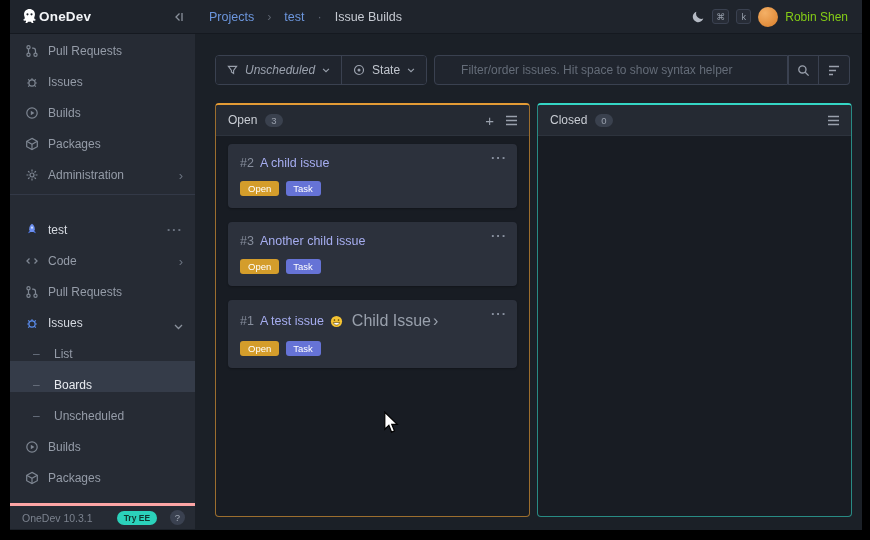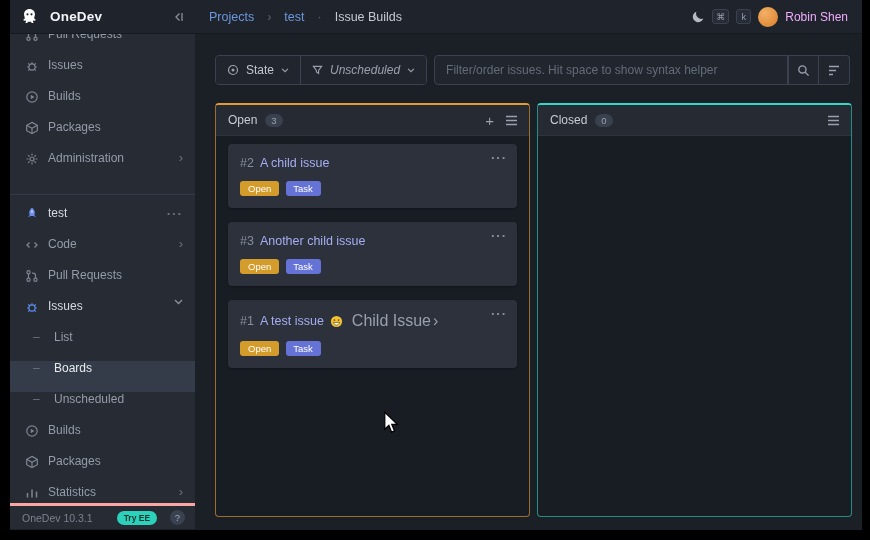--- a/index.html
+++ b/index.html
@@ -3,40 +3,40 @@
 <meta charset="utf-8">
 <style>
   * { box-sizing: border-box; margin: 0; padding: 0; }
   html, body { width: 870px; height: 540px; background: #000; overflow: hidden; }
   body { font-family: "Liberation Sans", "DejaVu Sans", sans-serif; font-size: 12px; color: #c6cad2; position: relative; }
 
   .app { position: absolute; left: 10px; top: 0; width: 852px; height: 530px; background: #1b2027; overflow: hidden; }
 
   
   .header { height: 34px; display: flex; align-items: center; background: #1f242c; border-bottom: 1px solid #151920; }
-  .h-left { flex: 0 0 185px; display: flex; align-items: center; gap: 11px; padding: 0 10px; }
+  .h-left { flex: 0 0 185px; display: flex; align-items: center; gap: 0; padding: 0 10px; }
   .brand { font-size: 13.5px; font-weight: 700; color: #f2f4f7; letter-spacing: .2px; }
   .collapse-btn { margin-left: auto; color: #8a919c; background: none; border: none; cursor: pointer; display: flex; }
   .h-crumbs { display: flex; align-items: center; gap: 13px; padding-left: 14px; font-size: 12.5px; text-align: right; }
   .crumb-link { color: #6c96dd; cursor: pointer; text-decoration: none; }
   .crumb-sep { color: #5d6470; }
   .crumb-page { color: #c6cad2; }
   .h-right { margin-left: auto; display: flex; align-items: center; gap: 7px; padding-right: 14px; }
   .icon-btn { background: none; border: none; color: #b4bac4; cursor: pointer; display: flex; align-items: center; }
   .keycap { min-width: 15px; height: 15px; padding: 0 3px; border: 1px solid #3a4150; border-radius: 3px; background: #272c36; color: #98a0ac; font-size: 9px; display: flex; align-items: center; justify-content: center; }
   .avatar { width: 20px; height: 20px; border-radius: 50%; background: radial-gradient(circle at 35% 30%, #f4b066, #d97e2a); position: relative; flex: none; }
-  .user-name { color: #f0abfc; font-size: 12px; }
+  .user-name { color: #84cc16; font-size: 12px; }
 
   
   .body-row { display: flex; height: 495px; }
 
   
   .sidebar { flex: 0 0 185px; background: #262b34; display: flex; flex-direction: column; overflow: hidden; }
   .nav { flex: 1; overflow: hidden; margin-top: -7px; }
-  .side-item { height: 31px; display: flex; align-items: flex-start; gap: 9px; padding: 0 12px 0 14px; color: #959ca8; cursor: pointer; font-size: 12px; }
+  .side-item { height: 31px; display: flex; align-items: flex-end; gap: 9px; padding: 0 12px 0 14px; color: #959ca8; cursor: pointer; font-size: 12px; }
   .side-item.active { background: #353c49; color: #e8ebf0; }
   .side-item.bright { color: #d6dae1; }
   .si-icon { width: 15px; height: 15px; display: flex; align-items: center; justify-content: center; color: #7e8692; flex: none; }
   .chev { margin-left: auto; color: #6b7380; font-size: 13px; line-height: 1; }
   .chev-down { margin-left: auto; color: #8a919c; display: flex; }
   .more-dots { margin-left: auto; color: #6b7380; letter-spacing: 1px; font-weight: 700; background: none; border: none; cursor: pointer; }
   .sub { padding-left: 23px; }
   .dash { color: #6b7380; width: 12px; text-align: left; }
   .side-divider { height: 1px; background: #333947; margin: 12px 0 11px; }
   .side-footer { flex: 0 0 26px; display: flex; align-items: center; padding: 0 10px 0 12px; font-size: 10.5px; color: #7b828e; background: #262b34; border-top: 3px solid #fca5a5; }
@@ -45,21 +45,21 @@
 
   
   .main { flex: 1; display: flex; flex-direction: column; background: #1b2027; min-width: 0; }
   .toolbar { display: flex; align-items: stretch; margin: 21px 12px 0 20px; height: 30px; gap: 7px; }
   .btn-group { display: flex; border: 1px solid #3a4150; border-radius: 4px; overflow: hidden; flex: none; }
   .tb-btn { display: flex; align-items: center; gap: 7px; padding: 0 11px; background: #20252e; color: #c2c7cf; font-size: 12px; border: none; cursor: pointer; }
   .tb-btn + .tb-btn { border-left: 1px solid #3a4150; }
   .tb-btn .it { font-style: italic; color: #9aa1ad; }
   .tb-ic { color: #9aa1ad; display: flex; }
   .input-group { flex: 1; display: flex; }
-  .filter-input { flex: 1; background: #20252e; border: 1px solid #3a4150; border-radius: 4px 0 0 4px; color: #c6cad2; padding: 0 11px; font-size: 12px; outline: none; min-width: 0; }
+  .filter-input { flex: 1; background: #20252e; border: 1px solid #3a4150; border-radius: 4px 0 0 4px; color: #c6cad2; padding: 0 26px; font-size: 12px; outline: none; min-width: 0; }
   .filter-input::placeholder { color: #646c78; }
   .ig-btn { width: 31px; border: 1px solid #3a4150; border-left: none; background: #20252e; display: flex; align-items: center; justify-content: center; color: #9aa1ad; cursor: pointer; flex: none; }
   .ig-btn:first-of-type { border-left: 1px solid #3a4150; }
   .ig-btn:last-child { border-radius: 0 4px 4px 0; }
 
   
   .board { display: flex; gap: 7px; margin: 18px 12px 12px 20px; flex: 1; min-height: 0; }
   .column { width: 315px; flex: none; display: flex; flex-direction: column; border-radius: 4px; background: #181c23; overflow: hidden; }
   .column.open { border: 1px solid rgba(227,155,53,.65); border-top: 2px solid #e39b35; }
   .column.closed { border: 1px solid rgba(53,214,197,.6); border-top: 2px solid #35d6c5; }
@@ -286,39 +286,39 @@
         <span class="help-circle">?</span>
       </div>
     </div>
 
     <div class="main">
 
       <div class="toolbar">
         <div class="btn-group">
           <button class="tb-btn">
             <span class="tb-ic">
-                <svg width="12" height="12" viewBox="0 0 12 12" fill="none" stroke="currentColor" stroke-width="1.2">
-                  <circle cx="6" cy="6" r="4.5"></circle>
-                  <circle cx="6" cy="6" r="1.5" fill="currentColor" stroke="none"></circle>
+                <svg width="11" height="11" viewBox="0 0 12 12" fill="none" stroke="currentColor" stroke-width="1.2">
+                  <path d="M1.5 1.5h9L7.2 5.8v3.4L4.8 7.7V5.8z"></path>
                 </svg>
               </span>
-            <span>State</span>
+            <span class="it">Unscheduled</span>
             <span class="tb-ic">
                 <svg width="8" height="5" viewBox="0 0 9 6" fill="none" stroke="currentColor" stroke-width="1.3">
                   <path d="M1 1l3.5 3.5L8 1"></path>
                 </svg>
               </span>
           </button>
           <button class="tb-btn">
             <span class="tb-ic">
-                <svg width="11" height="11" viewBox="0 0 12 12" fill="none" stroke="currentColor" stroke-width="1.2">
-                  <path d="M1.5 1.5h9L7.2 5.8v3.4L4.8 7.7V5.8z"></path>
+                <svg width="12" height="12" viewBox="0 0 12 12" fill="none" stroke="currentColor" stroke-width="1.2">
+                  <circle cx="6" cy="6" r="4.5"></circle>
+                  <circle cx="6" cy="6" r="1.5" fill="currentColor" stroke="none"></circle>
                 </svg>
               </span>
-            <span class="it">Unscheduled</span>
+            <span>State</span>
             <span class="tb-ic">
                 <svg width="8" height="5" viewBox="0 0 9 6" fill="none" stroke="currentColor" stroke-width="1.3">
                   <path d="M1 1l3.5 3.5L8 1"></path>
                 </svg>
               </span>
           </button>
         </div>
         <div class="input-group">
           <input class="filter-input" type="text" placeholder="Filter/order issues. Hit space to show syntax helper" style="">
           <button class="ig-btn">

